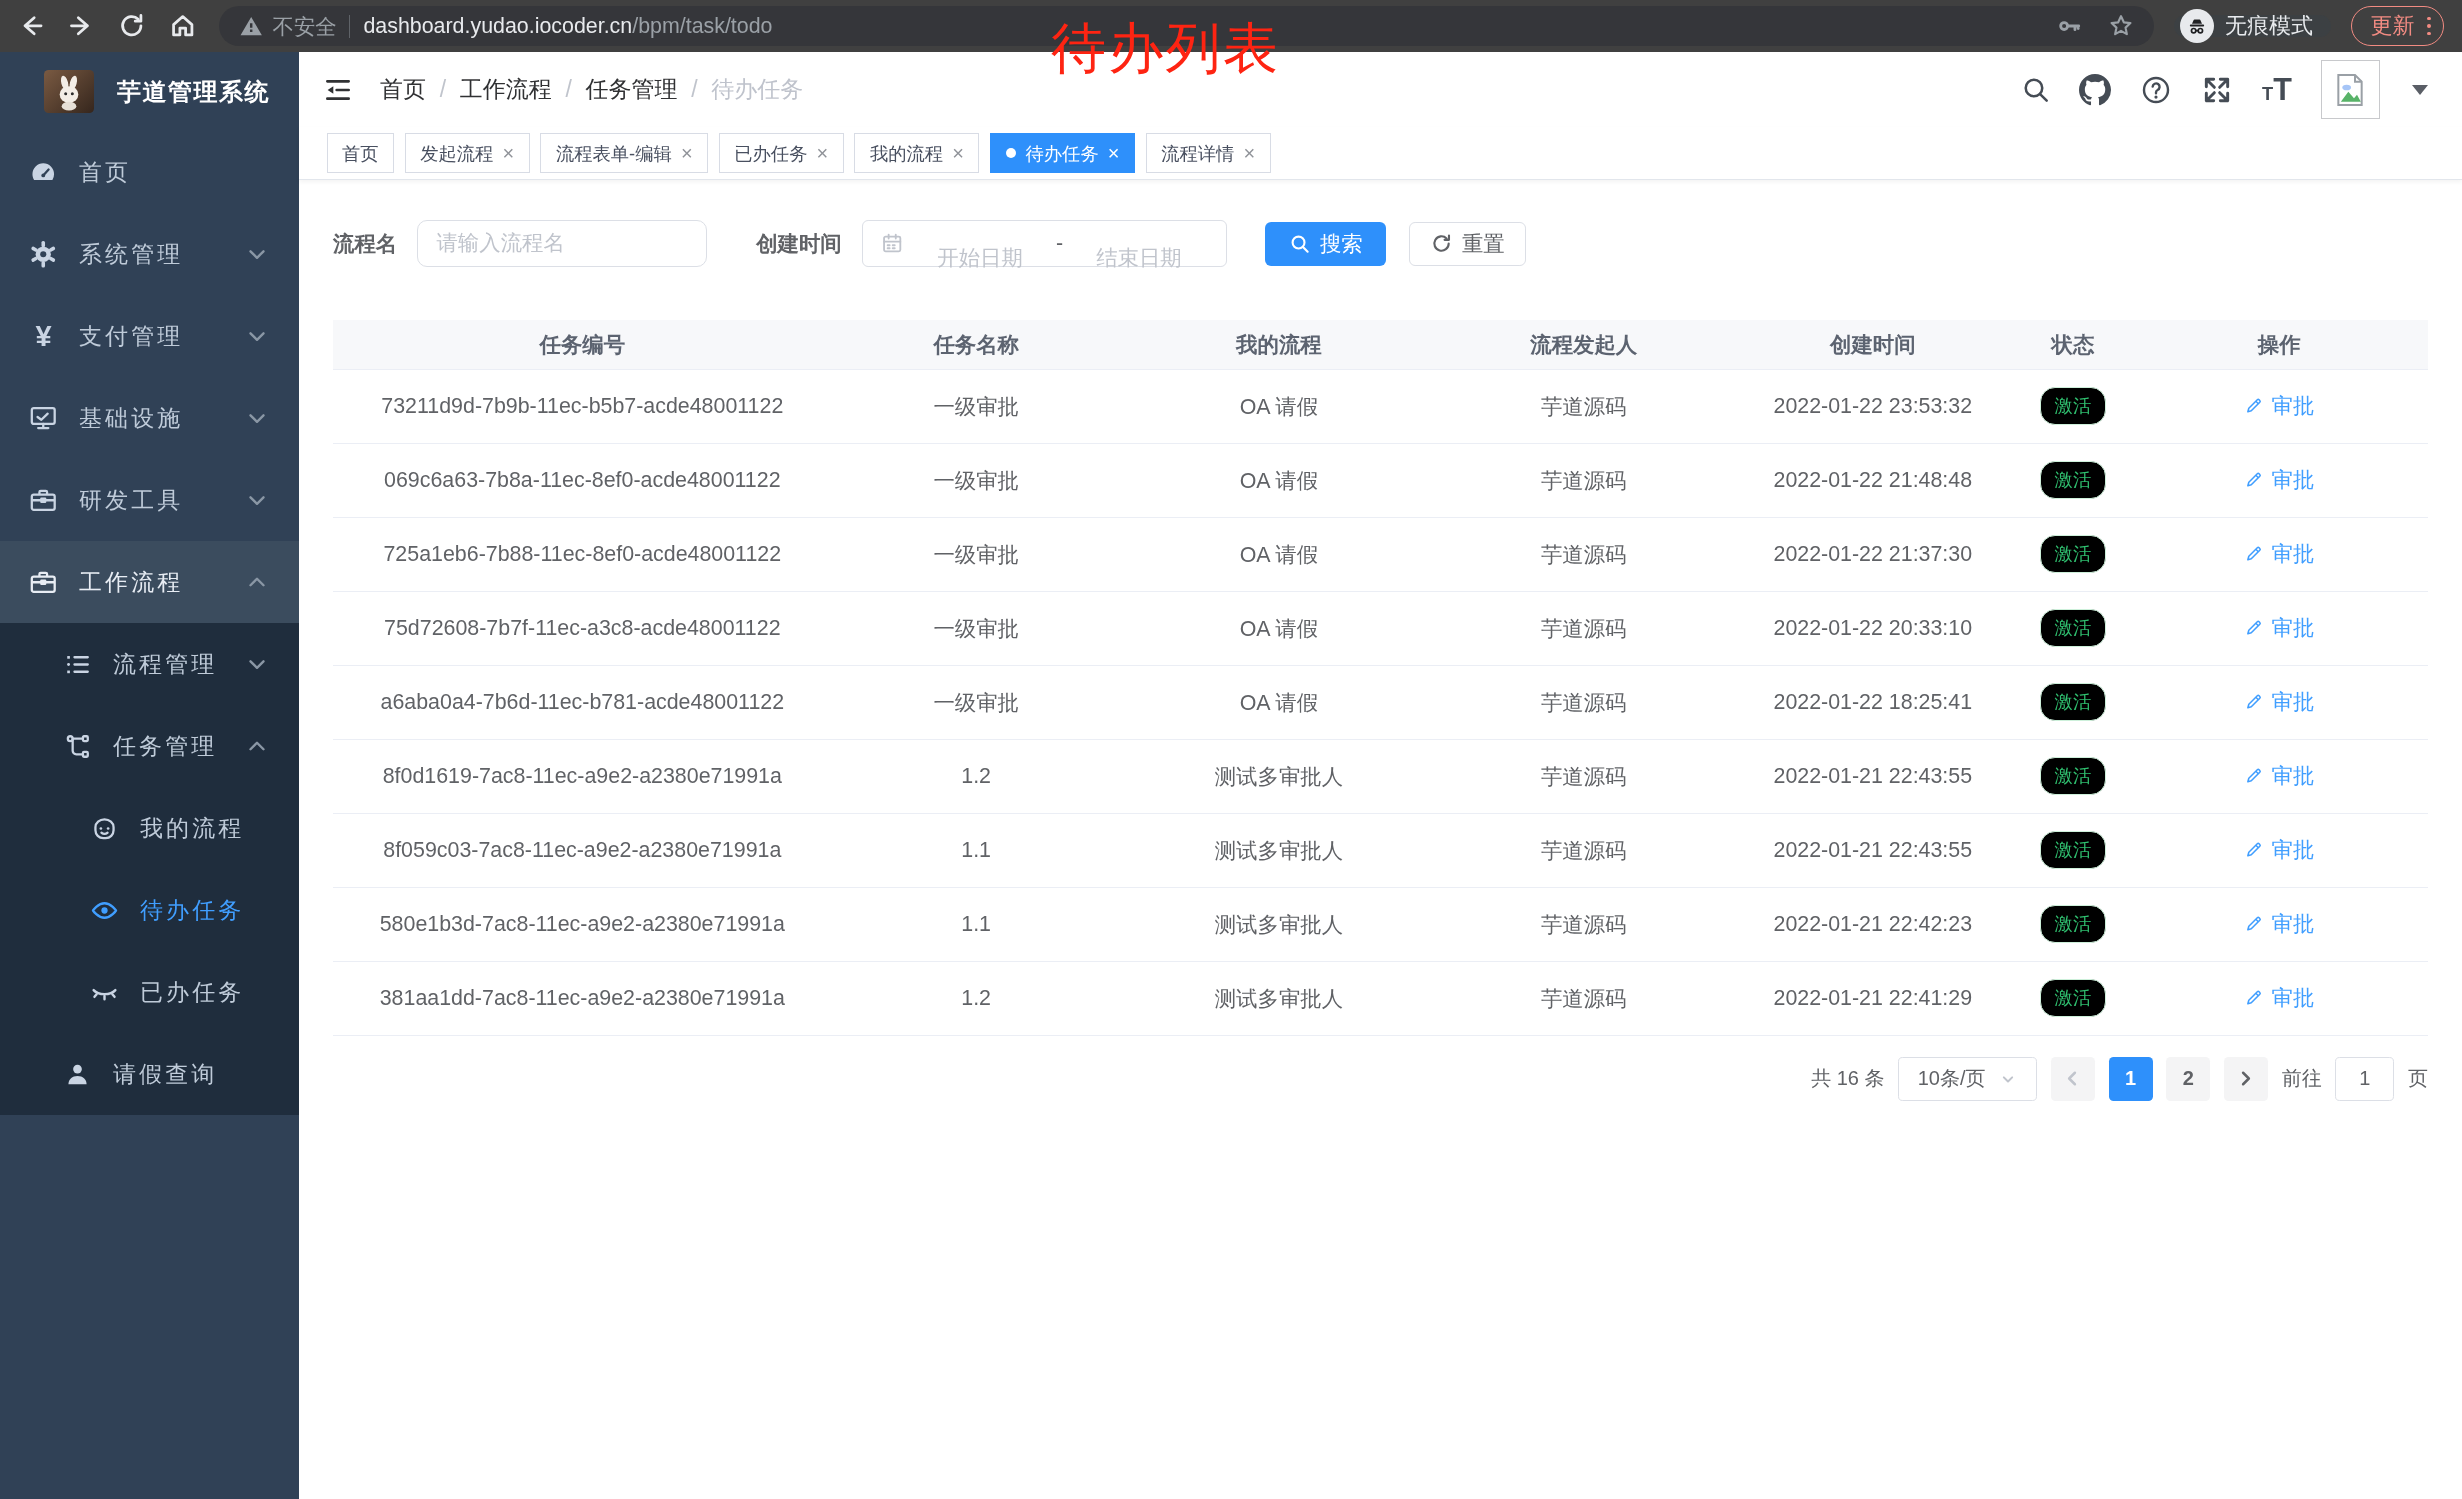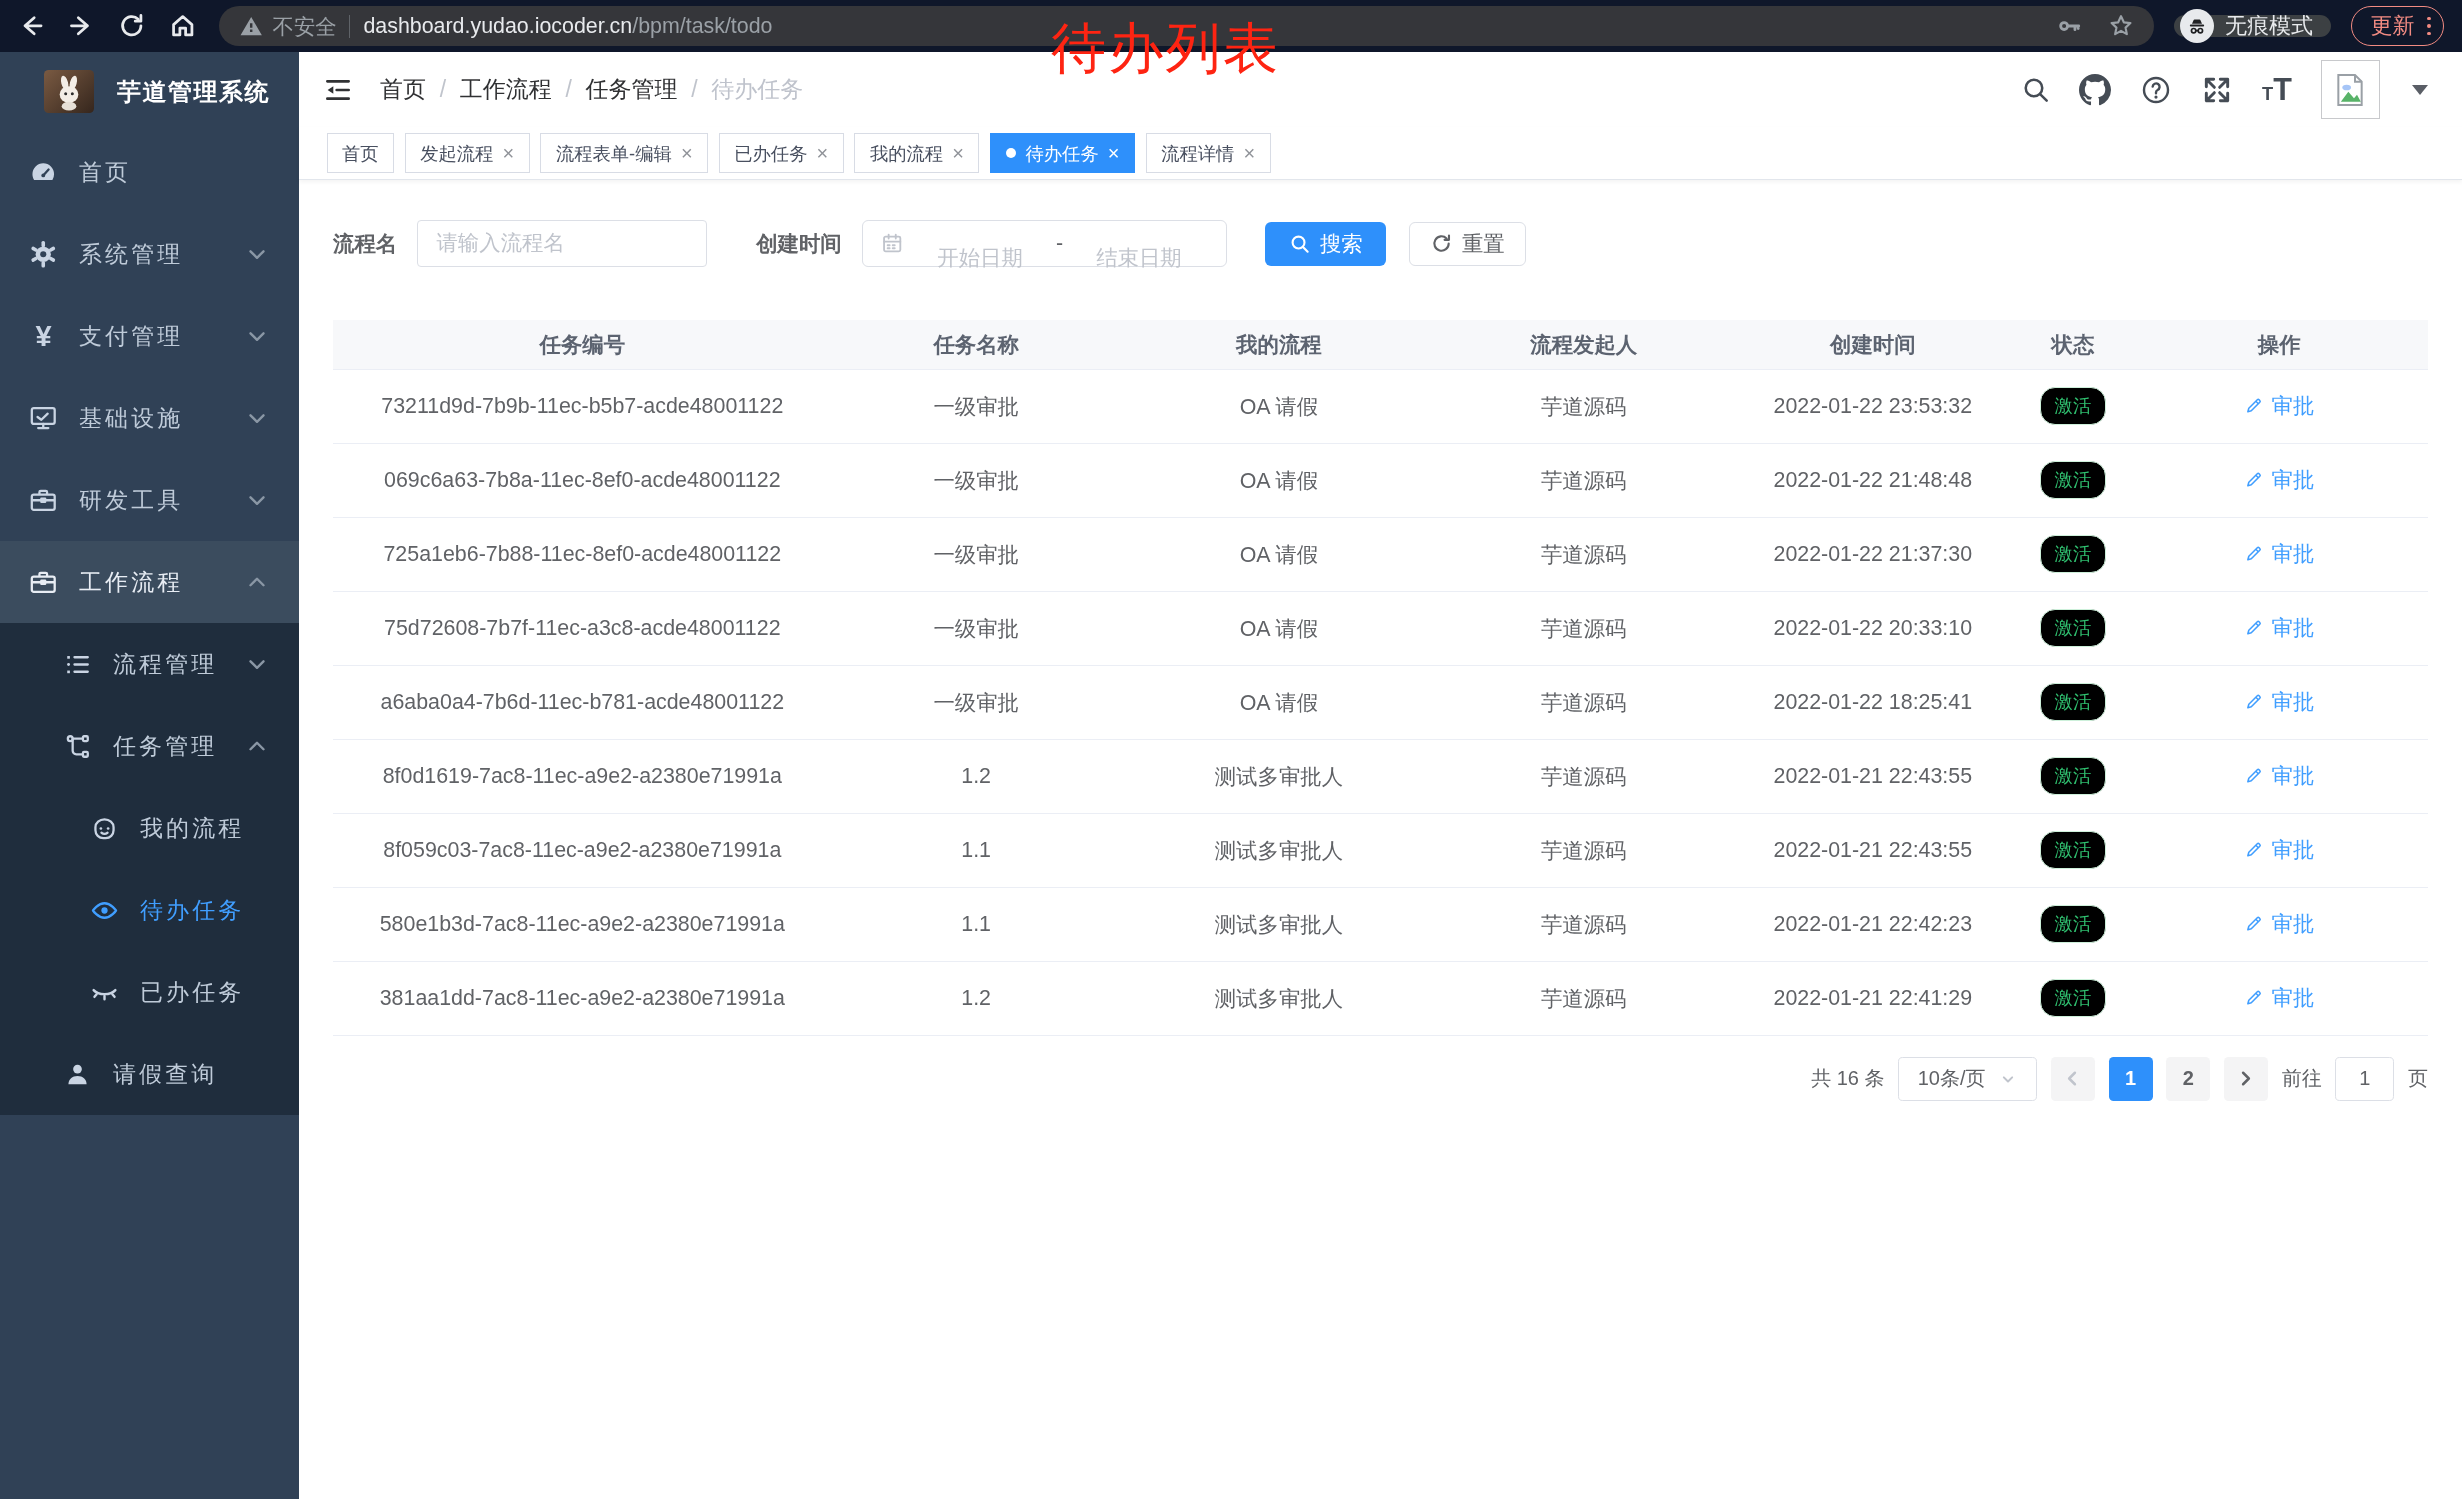--- a/index.html
+++ b/index.html
@@ -1,21 +1,21 @@
 <!DOCTYPE html>
 <html style="font-size:12.2px"><head>
 <meta charset="utf-8">
 <style>
   * { margin:0; padding:0; box-sizing:border-box; }
   html,body { width:2462px; height:1500px; overflow:hidden; }
   body { font-family:"Liberation Sans","DejaVu Sans",sans-serif; background:#fff; }
   #screen { position:relative; width:2462px; height:1500px; }
 
   
-  .chrome { height:52px; background:#0f172a; display:flex; align-items:center; padding:0 18.3px 0 17px; }
+  .chrome { height:52px; background:#404040; display:flex; align-items:center; padding:0 18.3px 0 17px; }
   .nav-icons { display:flex; align-items:center; gap:23px; color:#e8eaed; }
   .nav-icons .cicon { width:27.5px; height:27.5px; display:inline-flex; }
   .omnibox { flex:1; height:40px; background:#35363a; border-radius:20px; margin:0 20px 0 23px;
              display:flex; align-items:center; padding:0 20px; font-size:21.4px; min-width:0; }
   .sec-label { color:#9aa0a6; margin:0 7.6px 0 9.2px; }
   .omni-div { width:0.8px; height:23px; background:#5f6368; margin:0 13.7px 0 4.6px; }
   .url-host { color:#e8eaed; }
   .url-path { color:#9aa0a6; font-style:normal; }
   .omni-right { margin-left:auto; display:flex; align-items:center; gap:26px; color:#9aa0a6; }
   .chrome-right { display:flex; align-items:center; gap:20px; }
@@ -69,21 +69,21 @@
          border:0.8px solid #d8dce5; color:#495060; font-size:18.3px; cursor:pointer; }
   .tag .dot { width:10.7px; height:10.7px; border-radius:50%; background:#fff; }
   .tag .tclose { font-size:20px; line-height:1; color:#909399; }
   .tag.active { background:#2e90fb; border-color:#2e90fb; color:#fff; }
   .tag.active .tclose { color:#fff; }
 
   
   .content { padding:40px 34px 0; }
   .filters { display:flex; align-items:center; font-size:21.4px; color:#606266; }
   .flabel { font-weight:bold; }
-  .text-input { width:290px; height:47px; border:0.8px solid #dcdfe6; border-radius:4px; margin-left:20px;
+  .text-input { width:290px; height:47px; border:0.8px solid #dcdfe6; border-radius:10px; margin-left:20px;
                 padding:0 18.3px; font-size:21.4px; color:#606266; font-family:inherit; outline:none; }
   .text-input::placeholder { color:#c0c4cc; }
   .time-label { margin-left:49px; }
   .date-box { width:365px; height:47px; border:0.8px solid #dcdfe6; border-radius:6.1px; margin-left:20px;
               display:flex; align-items:center; padding:0 17px; color:#c0c4cc; gap:6.1px; }
   .date-box .dph { flex:1; text-align:center;margin-top:28px; }
   .date-box .dsep { color:#606266; }
   .btn { height:44px; border-radius:6.1px; display:inline-flex; align-items:center; gap:9.2px;
          font-size:21.4px; cursor:pointer; border:none; font-family:inherit; }
   .btn-search { background:#2e90fb; color:#fff; padding:0 23px; margin-left:38px; }

